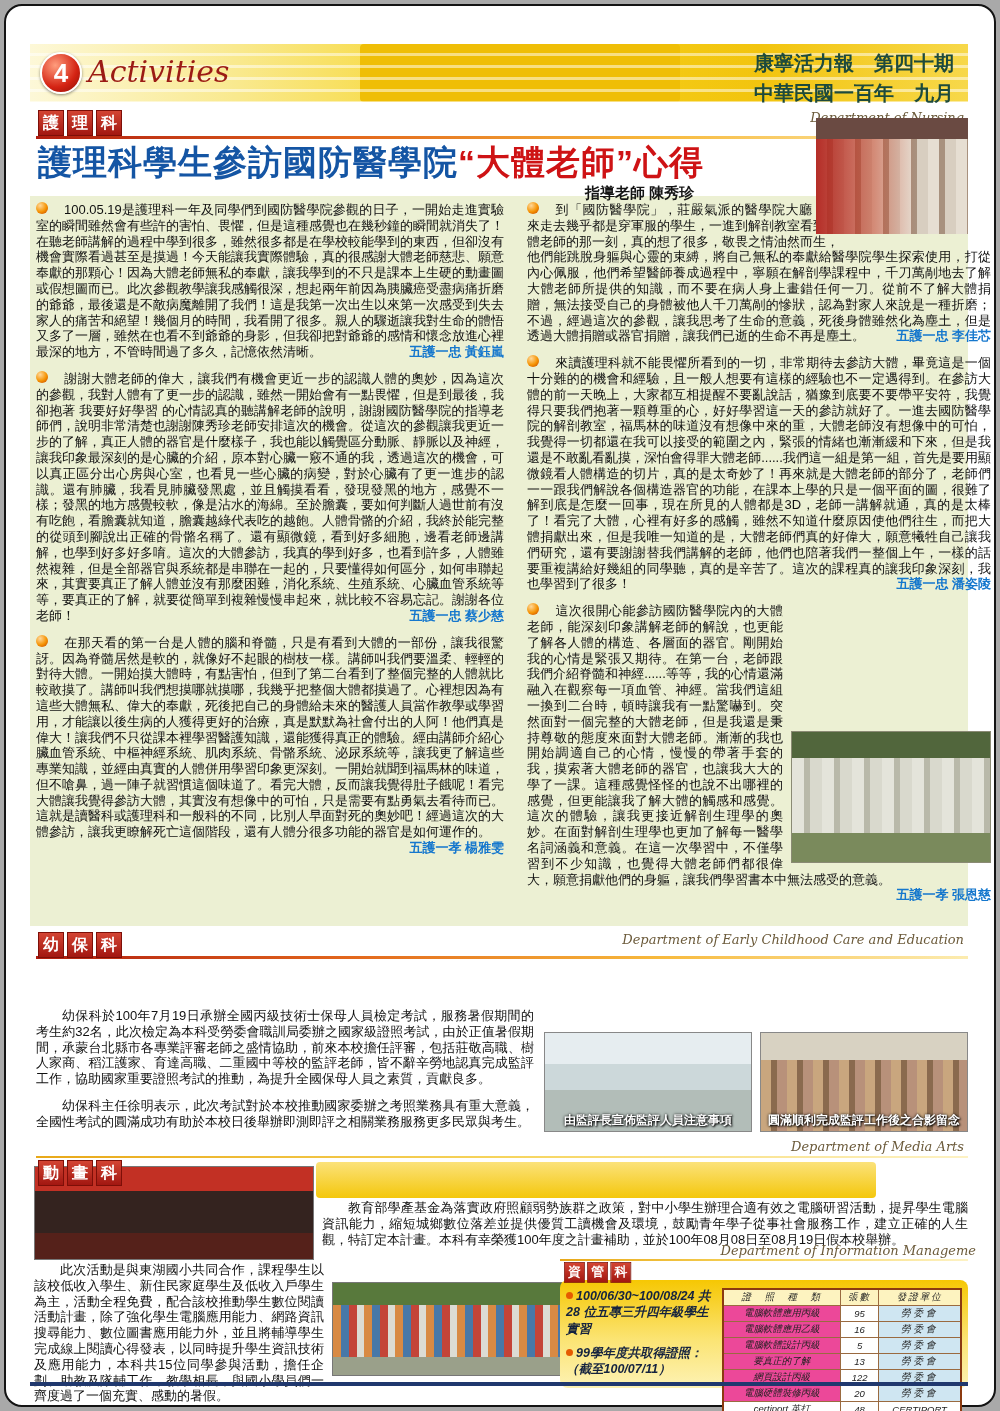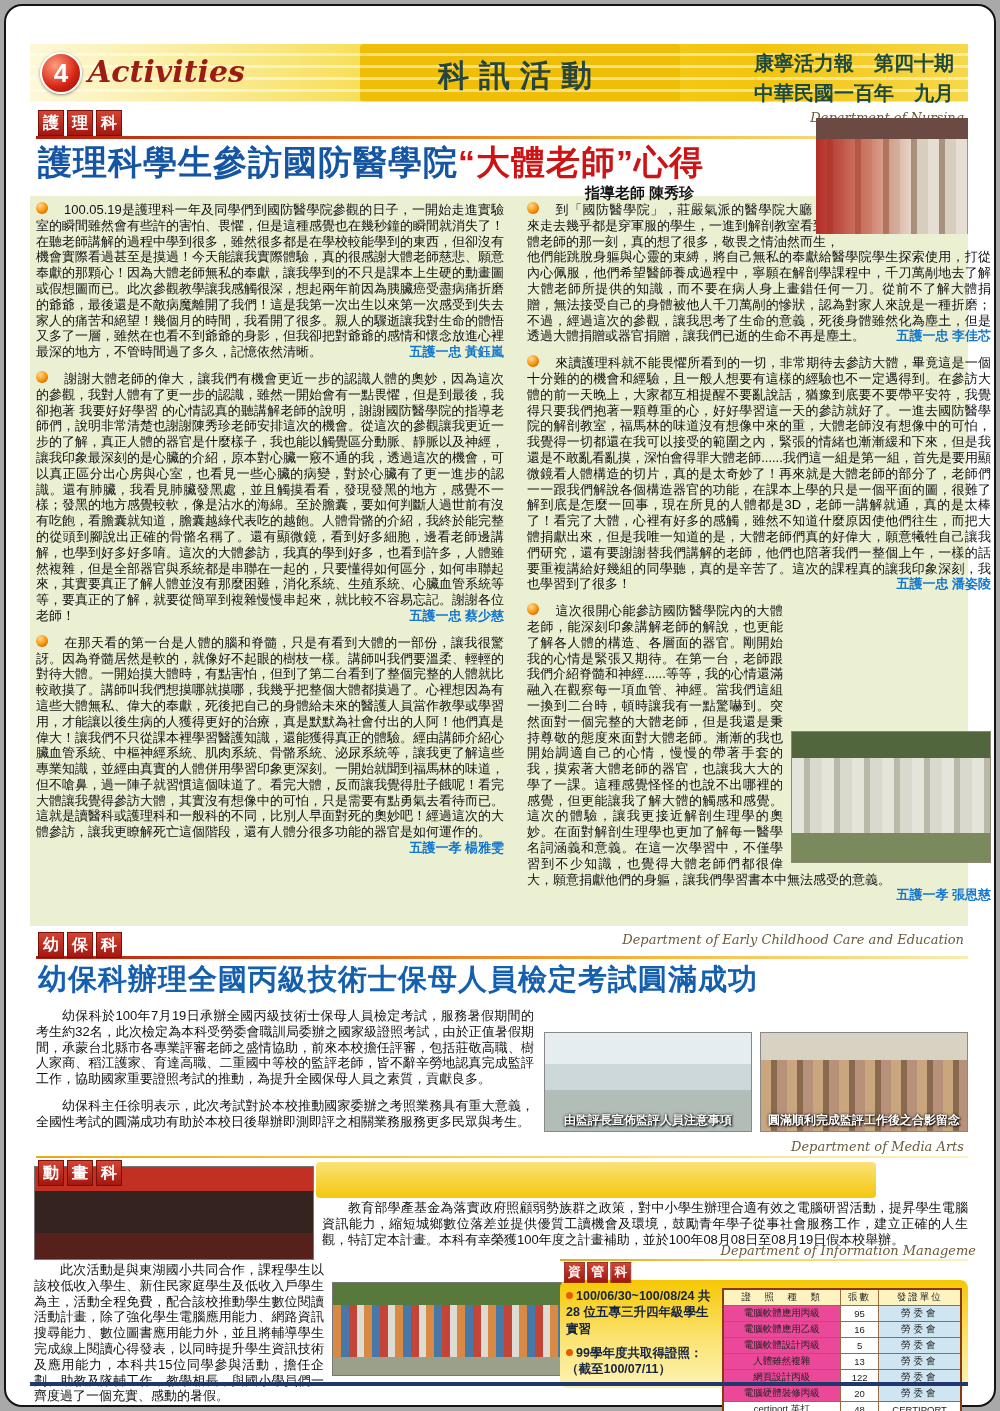--- a/index.html
+++ b/index.html
@@ -11,21 +11,21 @@
   .header-bar{left:30px;top:44px;width:938px;height:58px;
     background:linear-gradient(90deg,#fdf8d8 0%,#f9e98e 22%,#f6d21c 50%,#f2c40e 78%,#f7d84a 100%);}
   .header-bar::after{content:"";position:absolute;inset:0;
     background:repeating-linear-gradient(180deg,rgba(255,255,255,0) 0 9px,rgba(255,255,255,.5) 9px 12px);}
   .header-band{position:absolute;left:330px;top:0;width:320px;height:58px;background:#efbe06;border-radius:4px;}
   .page-ball{left:10px;top:9px;width:38px;height:38px;border-radius:50%;z-index:3;
     background:radial-gradient(circle at 35% 30%,#ff9d7d,#d42313 60%,#8c0e05);
     color:#fff;font-weight:bold;font-size:26px;display:flex;align-items:center;justify-content:center;
     border:2px solid #fff;box-shadow:0 1px 3px rgba(0,0,0,.45);}
   .script-title{left:58px;top:10px;z-index:3;font-family:"DejaVu Serif","Liberation Serif",serif;
-    font-style:italic;font-weight:bold;font-size:30px;color:#9b1b15;}
+    font-style:italic;font-weight:normal;font-size:30px;color:#9b1b15;}
   .header-title{left:330px;top:10px;width:320px;z-index:3;text-align:center;
     font-size:31px;font-weight:bold;color:#27453f;letter-spacing:10px;}
   .issue{right:14px;top:6px;z-index:3;color:#1d4a3c;font-weight:bold;font-size:20px;line-height:1.5;text-align:left;}
   
   .sec-label{display:flex;gap:3px;z-index:4;}
   .sec-label b{width:24px;height:24px;background:linear-gradient(180deg,#d34433,#a21711);color:#fff;
     font-size:16px;font-weight:bold;display:flex;align-items:center;justify-content:center;border:1px solid #7d0f08;}
   .rule-red{height:3px;background:linear-gradient(90deg,#b01c10,#e2661c,#f7b93c,#fcecb0);}
   .rule-gold{height:2px;background:linear-gradient(90deg,#e8a818,#f6d45c,#fdf2c4);}
   .dept-en{font-family:"DejaVu Serif","Liberation Serif",serif;font-style:italic;color:#6b5a3a;
@@ -79,21 +79,21 @@
   .ma-para1{left:322px;top:1200px;width:646px;}
   .ma-para2{left:34px;top:1262px;width:528px;}
   .ma-kids{float:right;width:228px;height:92px;margin:20px 0 2px 8px;border:1px solid #777;
     background:
       linear-gradient(180deg,#58793c 0 24%,rgba(0,0,0,0) 24%),
       linear-gradient(180deg,rgba(0,0,0,0) 80%,#9aa08a 80%),
       repeating-linear-gradient(90deg,#d88a44 0 8px,#4878a8 8px 16px,#c44438 16px 24px,#dcdcd4 24px 31px);}
   
   .im-box{left:560px;top:1280px;width:408px;height:108px;border-radius:8px;
     background:linear-gradient(180deg,#f6c703,#fbe473 55%,#fdf2b4);
-    display:flex;padding:8px 6px;box-sizing:border-box;gap:6px;}
+    display:flex;padding:8px 6px;box-sizing:border-box;gap:6px;font-style:italic;}
   .im-bullets{width:152px;font-size:12.5px;font-weight:bold;color:#15233f;line-height:1.3;}
   .im-bullets .item{margin-bottom:8px;}
   .dot{display:inline-block;width:7px;height:7px;border-radius:50%;background:#e55b00;margin-right:3px;vertical-align:1px;}
   table.certs{border-collapse:collapse;width:244px;font-size:9.5px;color:#222;background:#fff;}
   table.certs{border:2px solid #8b3a10;}
   table.certs th,table.certs td{border:1px solid #9a6a40;padding:1px 2px;text-align:center;font-weight:normal;}
   table.certs th{background:#fdf3c0;letter-spacing:2px;}
   td.name{background:#ec4899;}
   td.unit{background:#cfe6f2;letter-spacing:3px;}
   tr.plain td{background:#fff;letter-spacing:0;}
@@ -106,21 +106,20 @@
 <div id="canvas">
   <div class="frame"></div>
 
   <div class="abs header-bar">
     <div class="header-band"></div>
   </div>
   <div class="abs page-ball" style="left:40px;top:52px;">
       <span>4</span>
     </div>
   <div class="abs script-title" style="left:88px;top:54px;">Activities</div>
-  <div class="abs header-title" style="left:360px;top:55px;">科訊活動</div>
   <div class="abs issue" style="right:46px;top:48px;">
     <div>康寧活力報　第四十期</div>
     <div>中華民國一百年　九月</div>
   </div>
 
   <div class="abs sec-label" style="left:38px;top:110px;">
     <b>護</b>
     <b>理</b>
     <b>科</b>
   </div>
@@ -169,21 +168,20 @@
   </div>
 
   <div class="abs sec-label" style="left:38px;top:932px;">
     <b>幼</b>
     <b>保</b>
     <b>科</b>
   </div>
   <div class="abs dept-en" style="right:36px;top:932px;">Department of Early Childhood Care and Education</div>
   <div class="abs rule-red" style="left:36px;top:956px;width:932px;"></div>
 
-  <div class="abs cc-title">幼保科辦理全國丙級技術士保母人員檢定考試圓滿成功</div>
   <div class="abs cc-author">幼保科 武藍蕙老師</div>
 
   <div class="abs cc-body">
     <div class="cc-photos">
       <div class="cc-photo cc-photo1">
         <div class="cc-caption">由監評長宣佈監評人員注意事項</div>
       </div>
       <div class="cc-photo cc-photo2">
         <div class="cc-caption">圓滿順利完成監評工作後之合影留念</div>
       </div>
@@ -240,21 +238,21 @@
         <td class="name">電腦軟體應用乙級</td>
         <td>16</td>
         <td class="unit">勞委會</td>
       </tr>
       <tr>
         <td class="name">電腦軟體設計丙級</td>
         <td>5</td>
         <td class="unit">勞委會</td>
       </tr>
       <tr>
-        <td class="name">人體雖然複雜</td>
+        <td class="name">要真正的了解</td>
         <td>13</td>
         <td class="unit">勞委會</td>
       </tr>
       <tr>
         <td class="name">網頁設計丙級</td>
         <td>122</td>
         <td class="unit">勞委會</td>
       </tr>
       <tr>
         <td class="name">電腦硬體裝修丙級</td>

